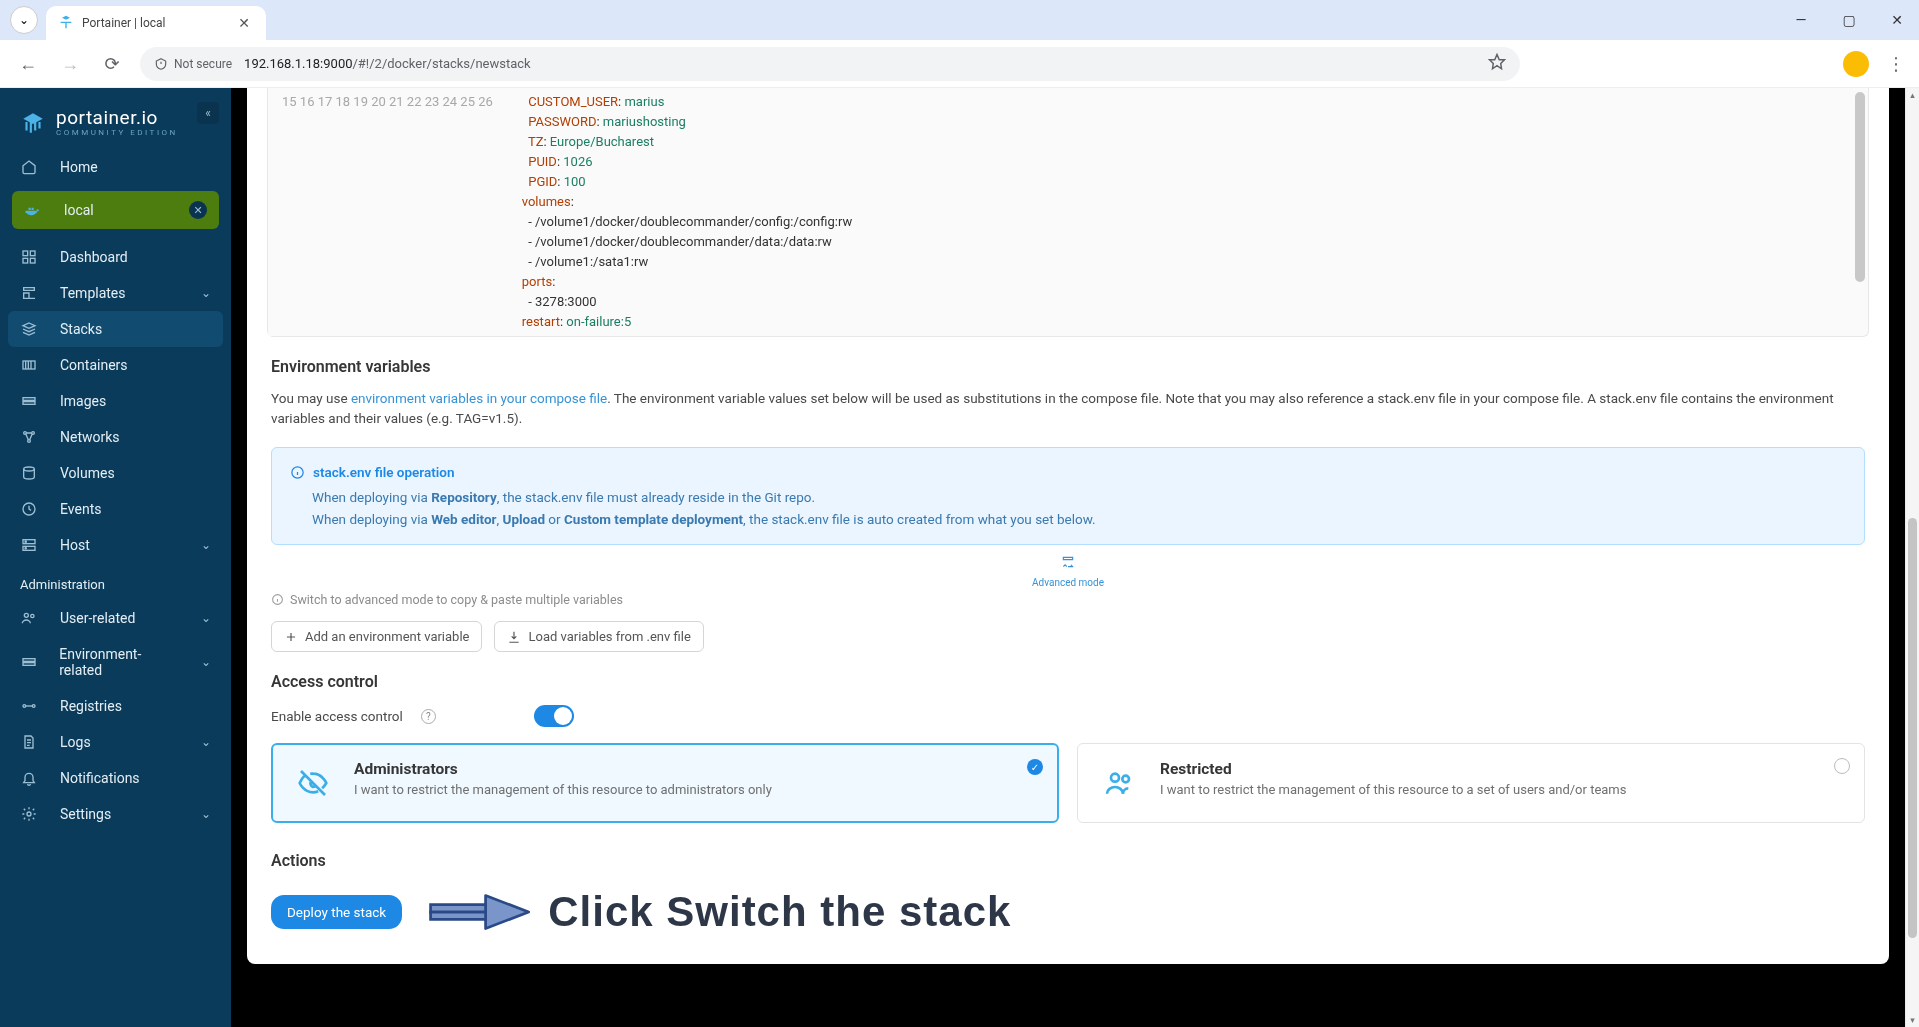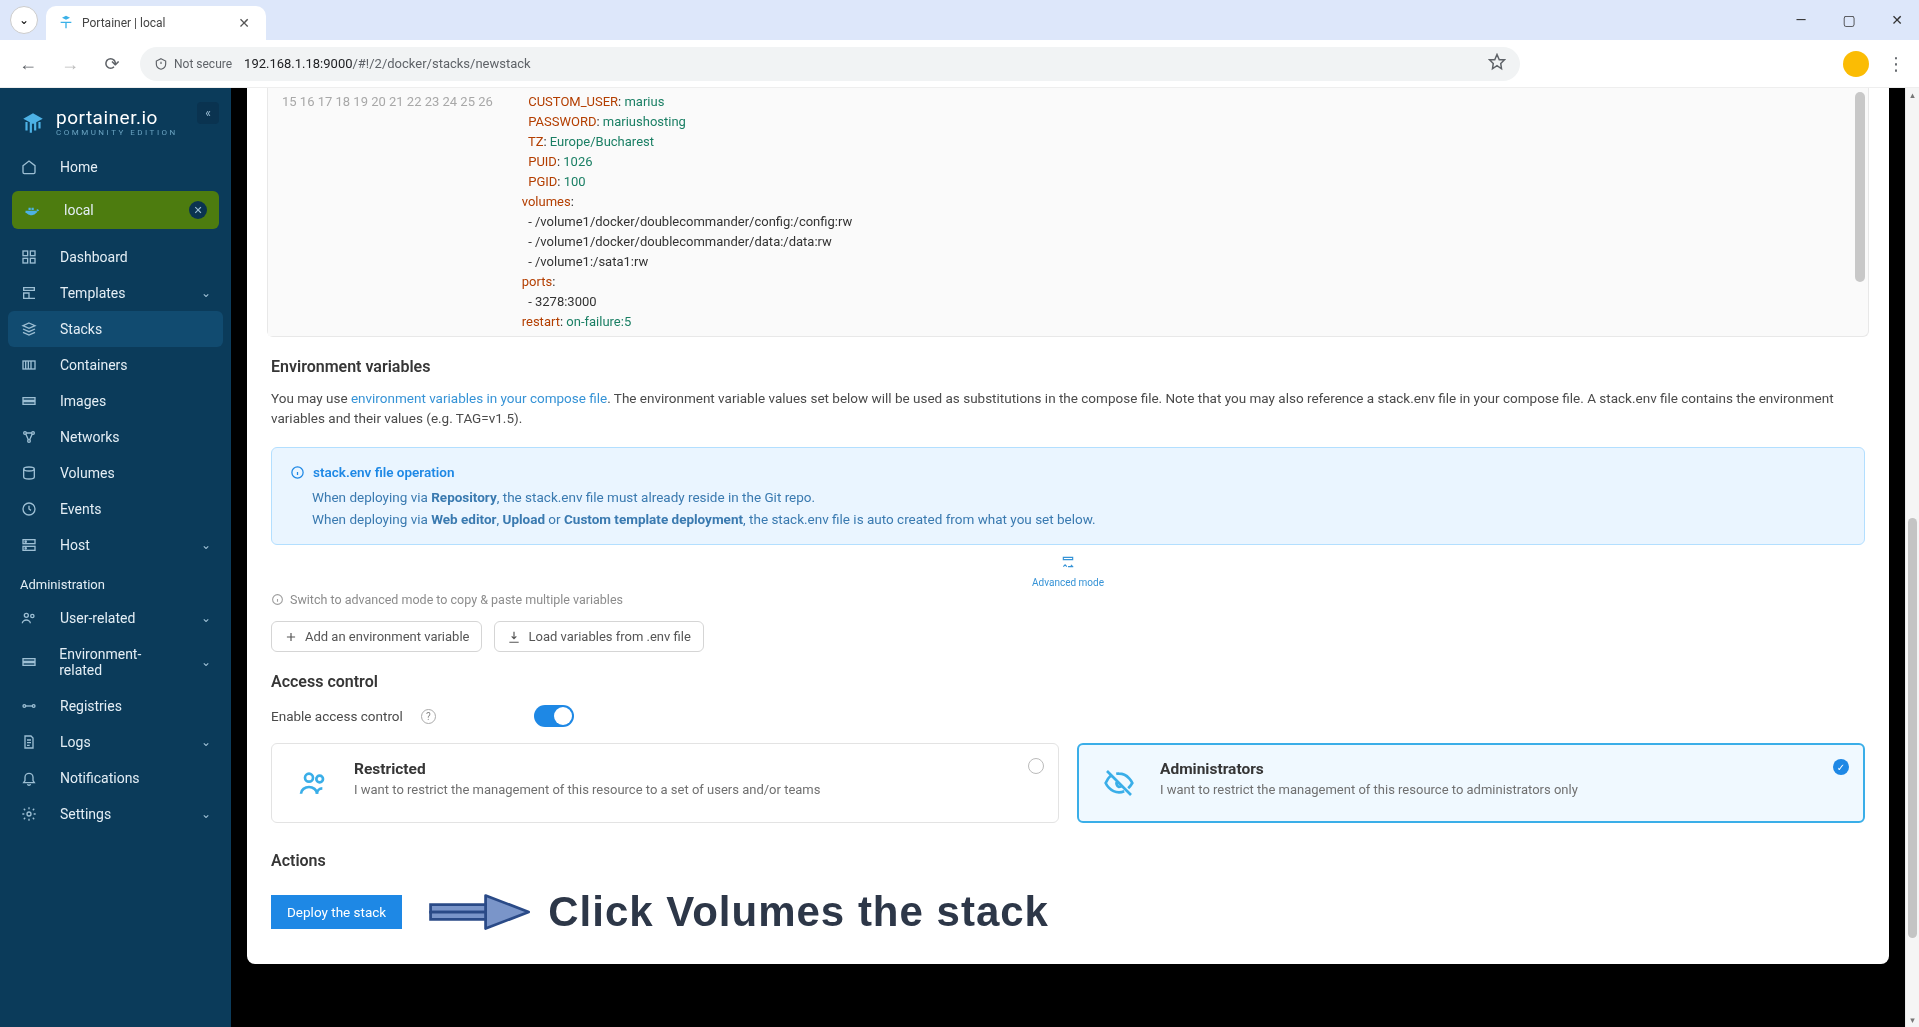--- a/index.html
+++ b/index.html
@@ -93,21 +93,21 @@
 .role-card .icon-wrap { width:46px; height:46px; border-radius:8px; display:flex; align-items:center; justify-content:center; color:#3aaee8;}
 .role-card .icon-wrap svg { width:32px; height:32px; stroke:#3aaee8; fill:none; stroke-width:2;}
 .role-card .rc-body .rc-title { font-size:15.5px; font-weight:700; color:#363636; margin-bottom:4px;}
 .role-card .rc-body .rc-desc { font-size:13px; color:#707070;}
 .role-radio { position:absolute; top:14px; right:14px; width:16px; height:16px; }
 .role-radio.checked { background:#1e88e5; border-radius:50%; display:flex; align-items:center; justify-content:center; color:#fff; font-size:10px;}
 .role-radio.unchecked { border:1px solid #bbb; border-radius:50%;}
 
 .actions-head { font-size:16px; font-weight:600; color:#363636; margin-top:28px;}
 .deploy-row { display:flex; align-items:center; gap:24px; margin-top:14px;}
-.deploy-btn { background:#1e88e5; border:none; color:#fff; padding:9px 16px; font-size:13.5px; border-radius:0; cursor:pointer;}
+.deploy-btn { background:#1e88e5; border:none; color:#fff; padding:9px 16px; font-size:13.5px; border-radius:13px; cursor:pointer;}
 
 
 .annotation { display:flex; align-items:center; gap:12px;}
 .arrow-svg { width:110px; height:56px; display:block; transform: scaleX(-1);}
 .anno-text { font-family: "Arial Black", "Segoe UI", sans-serif; font-size:42px; font-weight:900; color:#2d3748; letter-spacing:1px;}
 
 
 .fake-scroll { position:absolute; right:0; top:0; bottom:0; width:14px; background:#f5f5f5; border-left:1px solid #e9e9e9;}
 .fake-scroll .thumb { position:absolute; left:2px; right:2px; top:430px; height:420px; background:#c4c4c4; border-radius:5px;}
 .fake-scroll .up, .fake-scroll .down { position:absolute; left:0; right:0; height:14px; display:flex; align-items:center; justify-content:center; font-size:9px; color:#777;}
@@ -437,60 +437,60 @@
           <h3>Access control</h3>
           <div class="access-row">
             <span>Enable access control</span>
             <span class="help">?</span>
             <div class="toggle">
                 <div class="knob"></div>
               </div>
           </div>
 
           <div class="role-cards">
+            <div class="role-card selected">
+              <div class="icon-wrap">
+                <svg viewBox="0 0 24 24">
+                    <path d="M3 3l18 18M10.6 10.6A3 3 0 0 0 12 15a3 3 0 0 0 2.4-1.2M9.9 5.1A10 10 0 0 1 12 5c7 0 10 7 10 7a17 17 0 0 1-3.1 3.9M6.1 6.1A17 17 0 0 0 2 12s3 7 10 7a10 10 0 0 0 3.9-.8"></path>
+                  </svg>
+              </div>
+              <div class="rc-body">
+                <div class="rc-title">Administrators</div>
+                <div class="rc-desc">I want to restrict the management of this resource to administrators only</div>
+              </div>
+              <div class="role-radio checked">✓</div>
+            </div>
             <div class="role-card">
               <div class="icon-wrap">
                 <svg viewBox="0 0 24 24">
                     <circle cx="9" cy="8" r="3"></circle>
                     <path d="M3 20c0-3 3-5 6-5s6 2 6 5"></path>
                     <circle cx="17" cy="9" r="2.5"></circle>
                     <path d="M15 20c0-2.3 1.8-4 4-4"></path>
                   </svg>
               </div>
               <div class="rc-body">
                 <div class="rc-title">Restricted</div>
                 <div class="rc-desc">I want to restrict the management of this resource to a set of users and/or teams</div>
               </div>
               <div class="role-radio unchecked"></div>
             </div>
-            <div class="role-card selected">
-              <div class="icon-wrap">
-                <svg viewBox="0 0 24 24">
-                    <path d="M3 3l18 18M10.6 10.6A3 3 0 0 0 12 15a3 3 0 0 0 2.4-1.2M9.9 5.1A10 10 0 0 1 12 5c7 0 10 7 10 7a17 17 0 0 1-3.1 3.9M6.1 6.1A17 17 0 0 0 2 12s3 7 10 7a10 10 0 0 0 3.9-.8"></path>
-                  </svg>
-              </div>
-              <div class="rc-body">
-                <div class="rc-title">Administrators</div>
-                <div class="rc-desc">I want to restrict the management of this resource to administrators only</div>
-              </div>
-              <div class="role-radio checked">✓</div>
-            </div>
           </div>
 
           <div class="actions-head">Actions</div>
           <div class="deploy-row">
             <button class="deploy-btn">Deploy the stack</button>
             <div class="annotation">
               <svg class="arrow-svg" viewBox="0 0 120 60">
                 <defs></defs>
                 <path d="M115 30 L55 30 L55 12 L8 30 L55 48 L55 30" fill="#7a95c9" stroke="#2a4a87" stroke-width="3" stroke-linejoin="round"></path>
                 <path d="M115 22 L55 22 L55 30 L115 30 Z" fill="#7a95c9" stroke="#2a4a87" stroke-width="3"></path>
                 <path d="M115 38 L55 38 L55 30 L115 30 Z" fill="#7a95c9" stroke="#2a4a87" stroke-width="3"></path>
               </svg>
-              <div class="anno-text">Click Volumes the stack</div>
+              <div class="anno-text">Click Switch the stack</div>
             </div>
           </div>
         </div>
       </div>
     </div>
 
     <div class="fake-scroll">
       <div class="up">▴</div>
       <div class="thumb"></div>
       <div class="down">▾</div>

